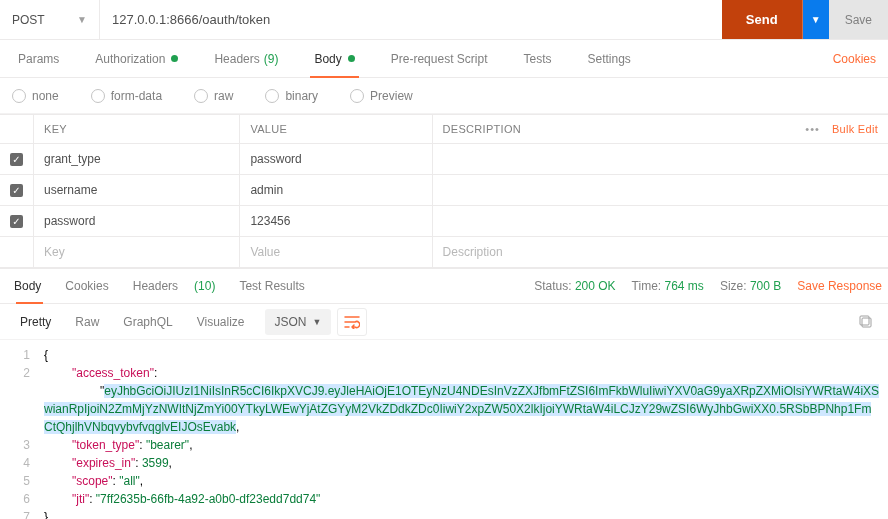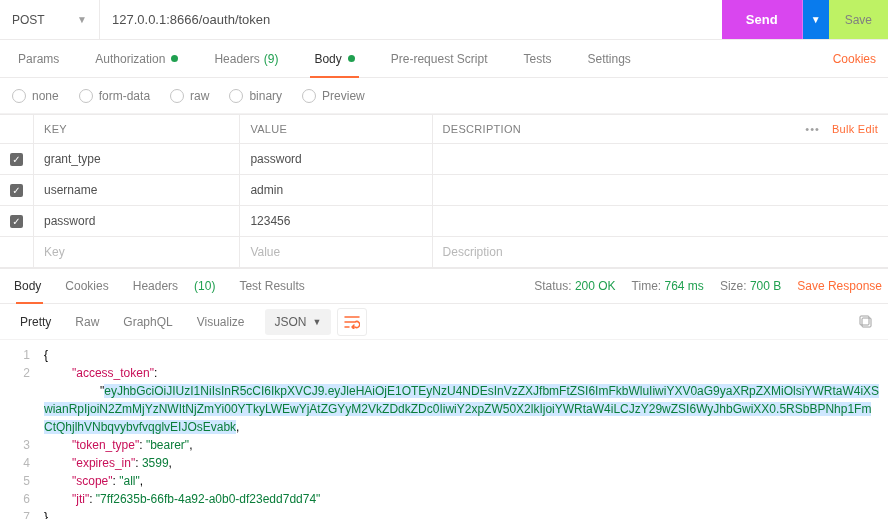--- a/index.html
+++ b/index.html
@@ -4,35 +4,35 @@
 <style>
   * { box-sizing: border-box; margin: 0; padding: 0; font-family: -apple-system, BlinkMacSystemFont, "Segoe UI", Arial, sans-serif; }
   body { width: 888px; height: 519px; overflow: hidden; font-size: 12px; color: #505050; background: #fff; }
 
   
   .request-bar { display: flex; height: 40px; border-bottom: 1px solid #eceaea; }
   .method-select { width: 100px; display: flex; align-items: center; justify-content: space-between; padding: 0 12px; border-right: 1px solid #eceaea; color: #505050; background: #fff; }
   .method-select .chev { color: #a0a0a0; font-size: 10px; }
   .url-input { flex: 1; border: none; padding: 12px 12px; font-size: 13px; color: #505050; outline: none; }
   .btn-group { display: flex; align-items: stretch; }
-  .send-btn { background: #d946ef; color: #fff; display: flex; align-items: center; padding: 0 24px; font-size: 13px; font-weight: 600; border-right: 1px solid rgba(255,255,255,0.25); cursor: pointer; }
+  .send-btn { background: #c2410c; color: #fff; display: flex; align-items: center; padding: 0 24px; font-size: 13px; font-weight: 600; border-right: 1px solid rgba(255,255,255,0.25); cursor: pointer; }
   .send-drop { background: #097bed; color: #fff; display: flex; align-items: center; justify-content: center; width: 26px; font-size: 10px; cursor: pointer; }
-  .save-btn { display: flex; align-items: center; padding: 0 16px; color: #808080; background: #bef264; cursor: pointer; }
+  .save-btn { display: flex; align-items: center; padding: 0 16px; color: #808080; background: #e5e5e5; cursor: pointer; }
 
   
   .tabs { display: flex; align-items: center; height: 38px; padding: 0 6px 0 0; border-bottom: 1px solid #eceaea; }
   .tab { padding: 0 18px; height: 100%; display: flex; align-items: center; color: #808080; font-size: 12px; cursor: pointer; position: relative; }
   .tab.active { color: #303030; }
   .tab.active::after { content: ""; position: absolute; left: 14px; right: 14px; bottom: -1px; height: 2px; background: #ff6c37; }
   .tab .dot { width: 7px; height: 7px; border-radius: 50%; background: #20a050; margin-left: 6px; }
   .tab .count { color: #20a050; margin-left: 4px; }
   .tabs-right { margin-left: auto; color: #ff6c37; padding: 0 6px; cursor: pointer; }
 
   
-  .body-types { display: flex; align-items: center; height: 36px; padding: 0 12px; gap: 20px; border-bottom: 1px solid #f3f2f2; text-align: right; }
+  .body-types { display: flex; align-items: center; height: 36px; padding: 0 12px; gap: 32px; border-bottom: 1px solid #f3f2f2; text-align: right; }
   .radio-item { display: flex; align-items: center; gap: 6px; color: #808080; cursor: pointer; }
   .radio-dot { width: 14px; height: 14px; border-radius: 50%; border: 1px solid #c4c4c4; display: flex; align-items: center; justify-content: center; background: #fff; }
   .radio-dot.on { border-color: #ff6c37; }
   .radio-dot.on::after { content: ""; width: 6px; height: 6px; border-radius: 50%; background: #ff6c37; }
 
   
   .kv-table { border-collapse: collapse; width: 100%; }
   .kv-table th, .kv-table td { border: 1px solid #eceaea; text-align: left; font-weight: 400; padding: 8px 10px; font-size: 12px; }
   .kv-table th { color: #808080; font-size: 11px; letter-spacing: 0.3px; background: #fff; }
   .col-check { width: 30px; border-left: none !important; }

